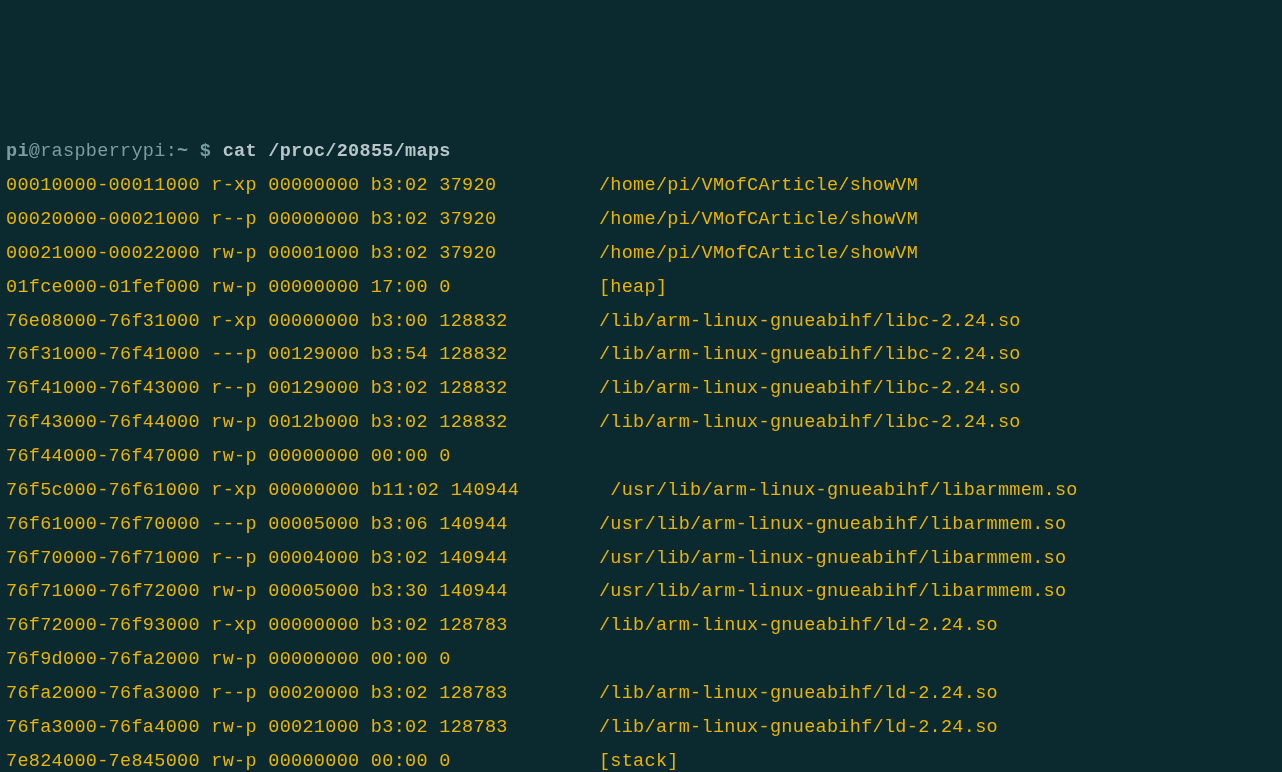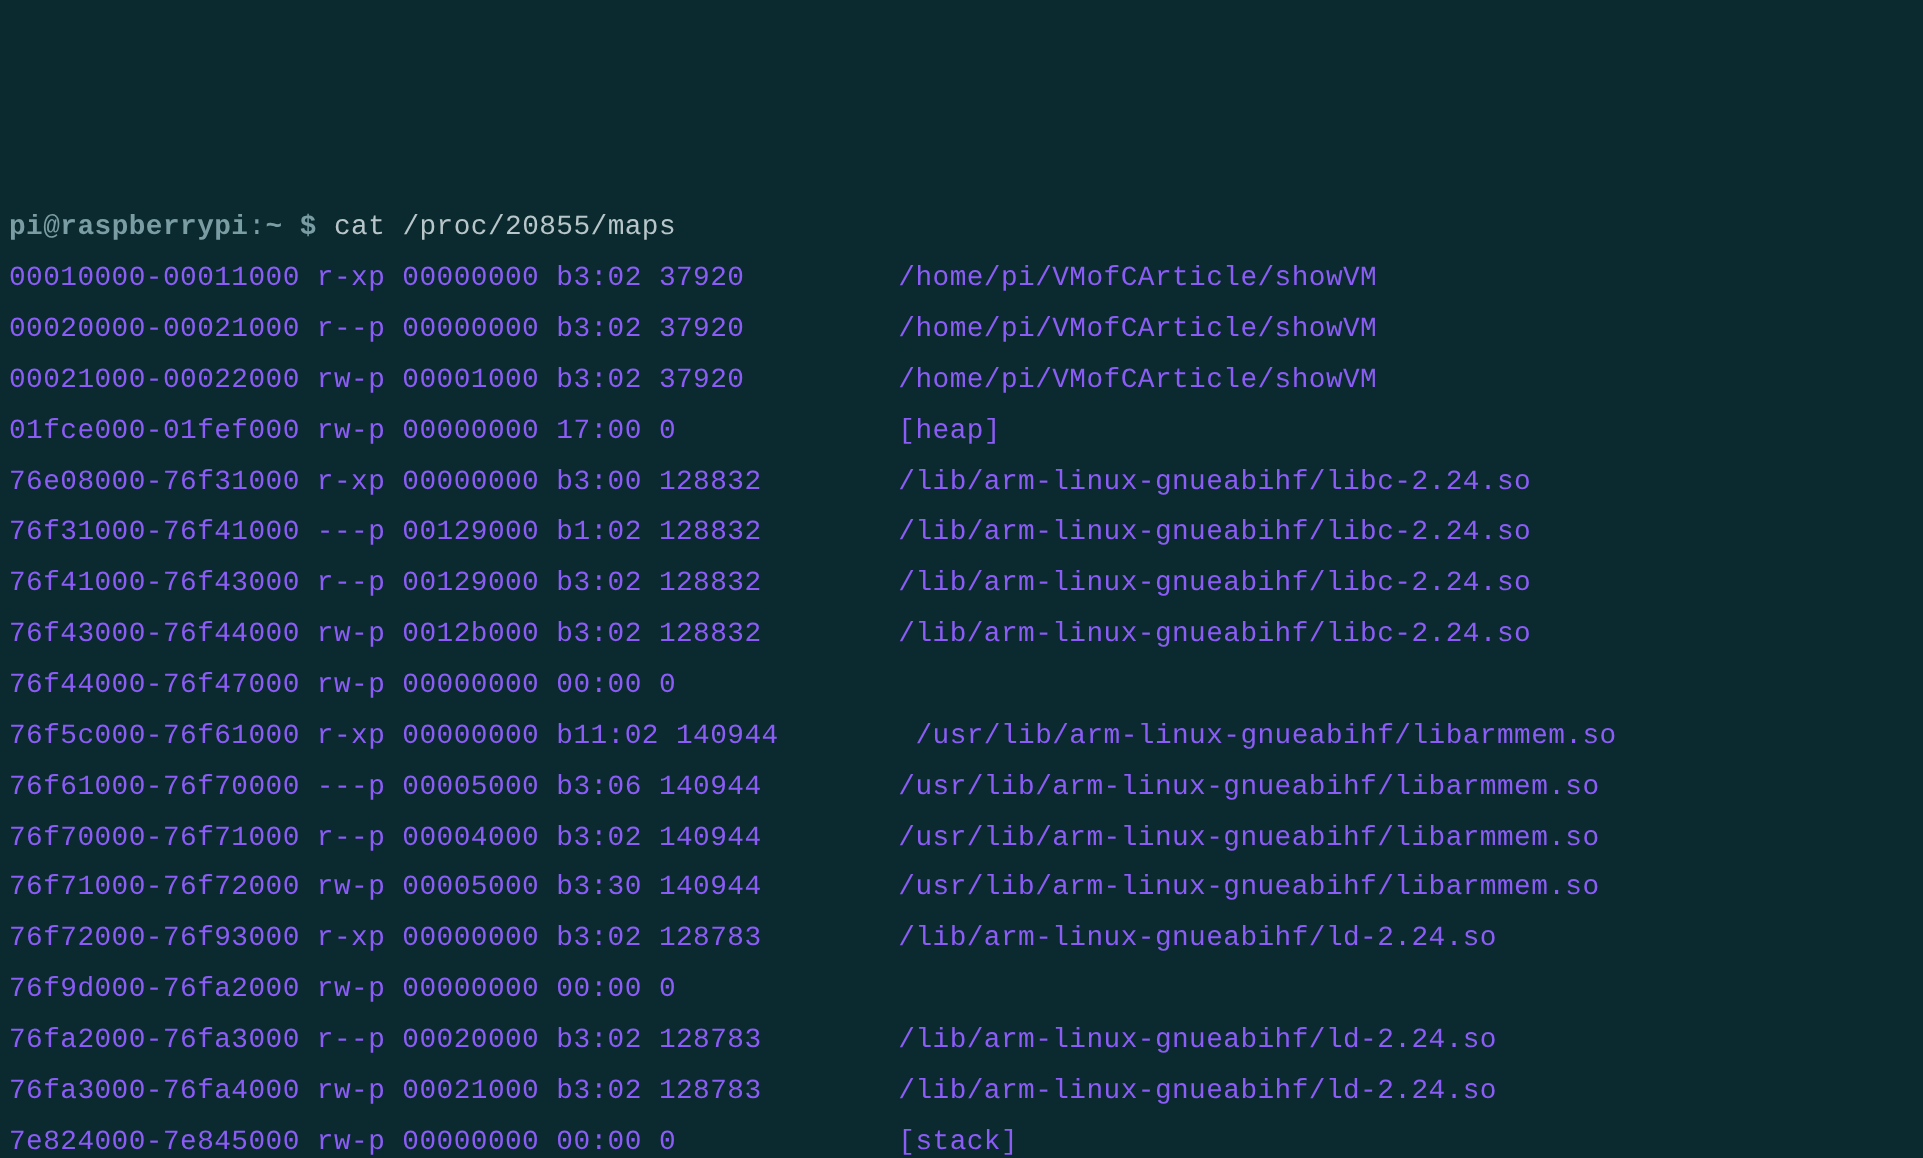--- a/index.html
+++ b/index.html
@@ -18,56 +18,57 @@
       overflow: hidden;
       letter-spacing: 0.3px;
     }
     .prompt-user {
       color: #7a9ca3;
       font-weight: bold;
       text-align: center;
     }
     .prompt-host {
       color: #7a9ca3;
-      font-weight: bold;
+      font-weight: normal;
     }
     .prompt-sep {
       color: #7a9ca3;
     }
     .prompt-path {
       color: #7a9ca3;
       font-weight: bold;
     }
     .prompt-dollar {
       color: #7a9ca3;
       font-weight: bold;
     }
     .command {
       color: #b8c5c9;
+      font-weight: bold;
     }
     .output-line {
-      color: #8b5cf6;
+      color: #eab308;
     }
     .terminal {
       width: 1282px;
       height: 772px;
     }
   </style>
 </head>
 <body>
 
 
 
 <div class="terminal"><span class="prompt-user">pi</span><span class="prompt-sep">@</span><span class="prompt-host">raspberrypi</span><span class="prompt-sep">:</span><span class="prompt-path">~</span><span class="prompt-dollar"> $ </span><span class="command">cat /proc/20855/maps</span>
 <div id="maps-output"><span class="output-line">00010000-00011000 r-xp 00000000 b3:02 37920         /home/pi/VMofCArticle/showVM</span>
 <span class="output-line">00020000-00021000 r--p 00000000 b3:02 37920         /home/pi/VMofCArticle/showVM</span>
 <span class="output-line">00021000-00022000 rw-p 00001000 b3:02 37920         /home/pi/VMofCArticle/showVM</span>
 <span class="output-line">01fce000-01fef000 rw-p 00000000 17:00 0             [heap]</span>
 <span class="output-line">76e08000-76f31000 r-xp 00000000 b3:00 128832        /lib/arm-linux-gnueabihf/libc-2.24.so</span>
-<span class="output-line">76f31000-76f41000 ---p 00129000 b1:02 128832        /lib/arm-linux-gnueabihf/libc-2.24.so</span>
+<span class="output-line">76f31000-76f41000 ---p 00129000 b3:54 128832        /lib/arm-linux-gnueabihf/libc-2.24.so</span>
 <span class="output-line">76f41000-76f43000 r--p 00129000 b3:02 128832        /lib/arm-linux-gnueabihf/libc-2.24.so</span>
 <span class="output-line">76f43000-76f44000 rw-p 0012b000 b3:02 128832        /lib/arm-linux-gnueabihf/libc-2.24.so</span>
 <span class="output-line">76f44000-76f47000 rw-p 00000000 00:00 0             </span>
 <span class="output-line">76f5c000-76f61000 r-xp 00000000 b11:02 140944        /usr/lib/arm-linux-gnueabihf/libarmmem.so</span>
 <span class="output-line">76f61000-76f70000 ---p 00005000 b3:06 140944        /usr/lib/arm-linux-gnueabihf/libarmmem.so</span>
 <span class="output-line">76f70000-76f71000 r--p 00004000 b3:02 140944        /usr/lib/arm-linux-gnueabihf/libarmmem.so</span>
 <span class="output-line">76f71000-76f72000 rw-p 00005000 b3:30 140944        /usr/lib/arm-linux-gnueabihf/libarmmem.so</span>
 <span class="output-line">76f72000-76f93000 r-xp 00000000 b3:02 128783        /lib/arm-linux-gnueabihf/ld-2.24.so</span>
 <span class="output-line">76f9d000-76fa2000 rw-p 00000000 00:00 0             </span>
 <span class="output-line">76fa2000-76fa3000 r--p 00020000 b3:02 128783        /lib/arm-linux-gnueabihf/ld-2.24.so</span>

